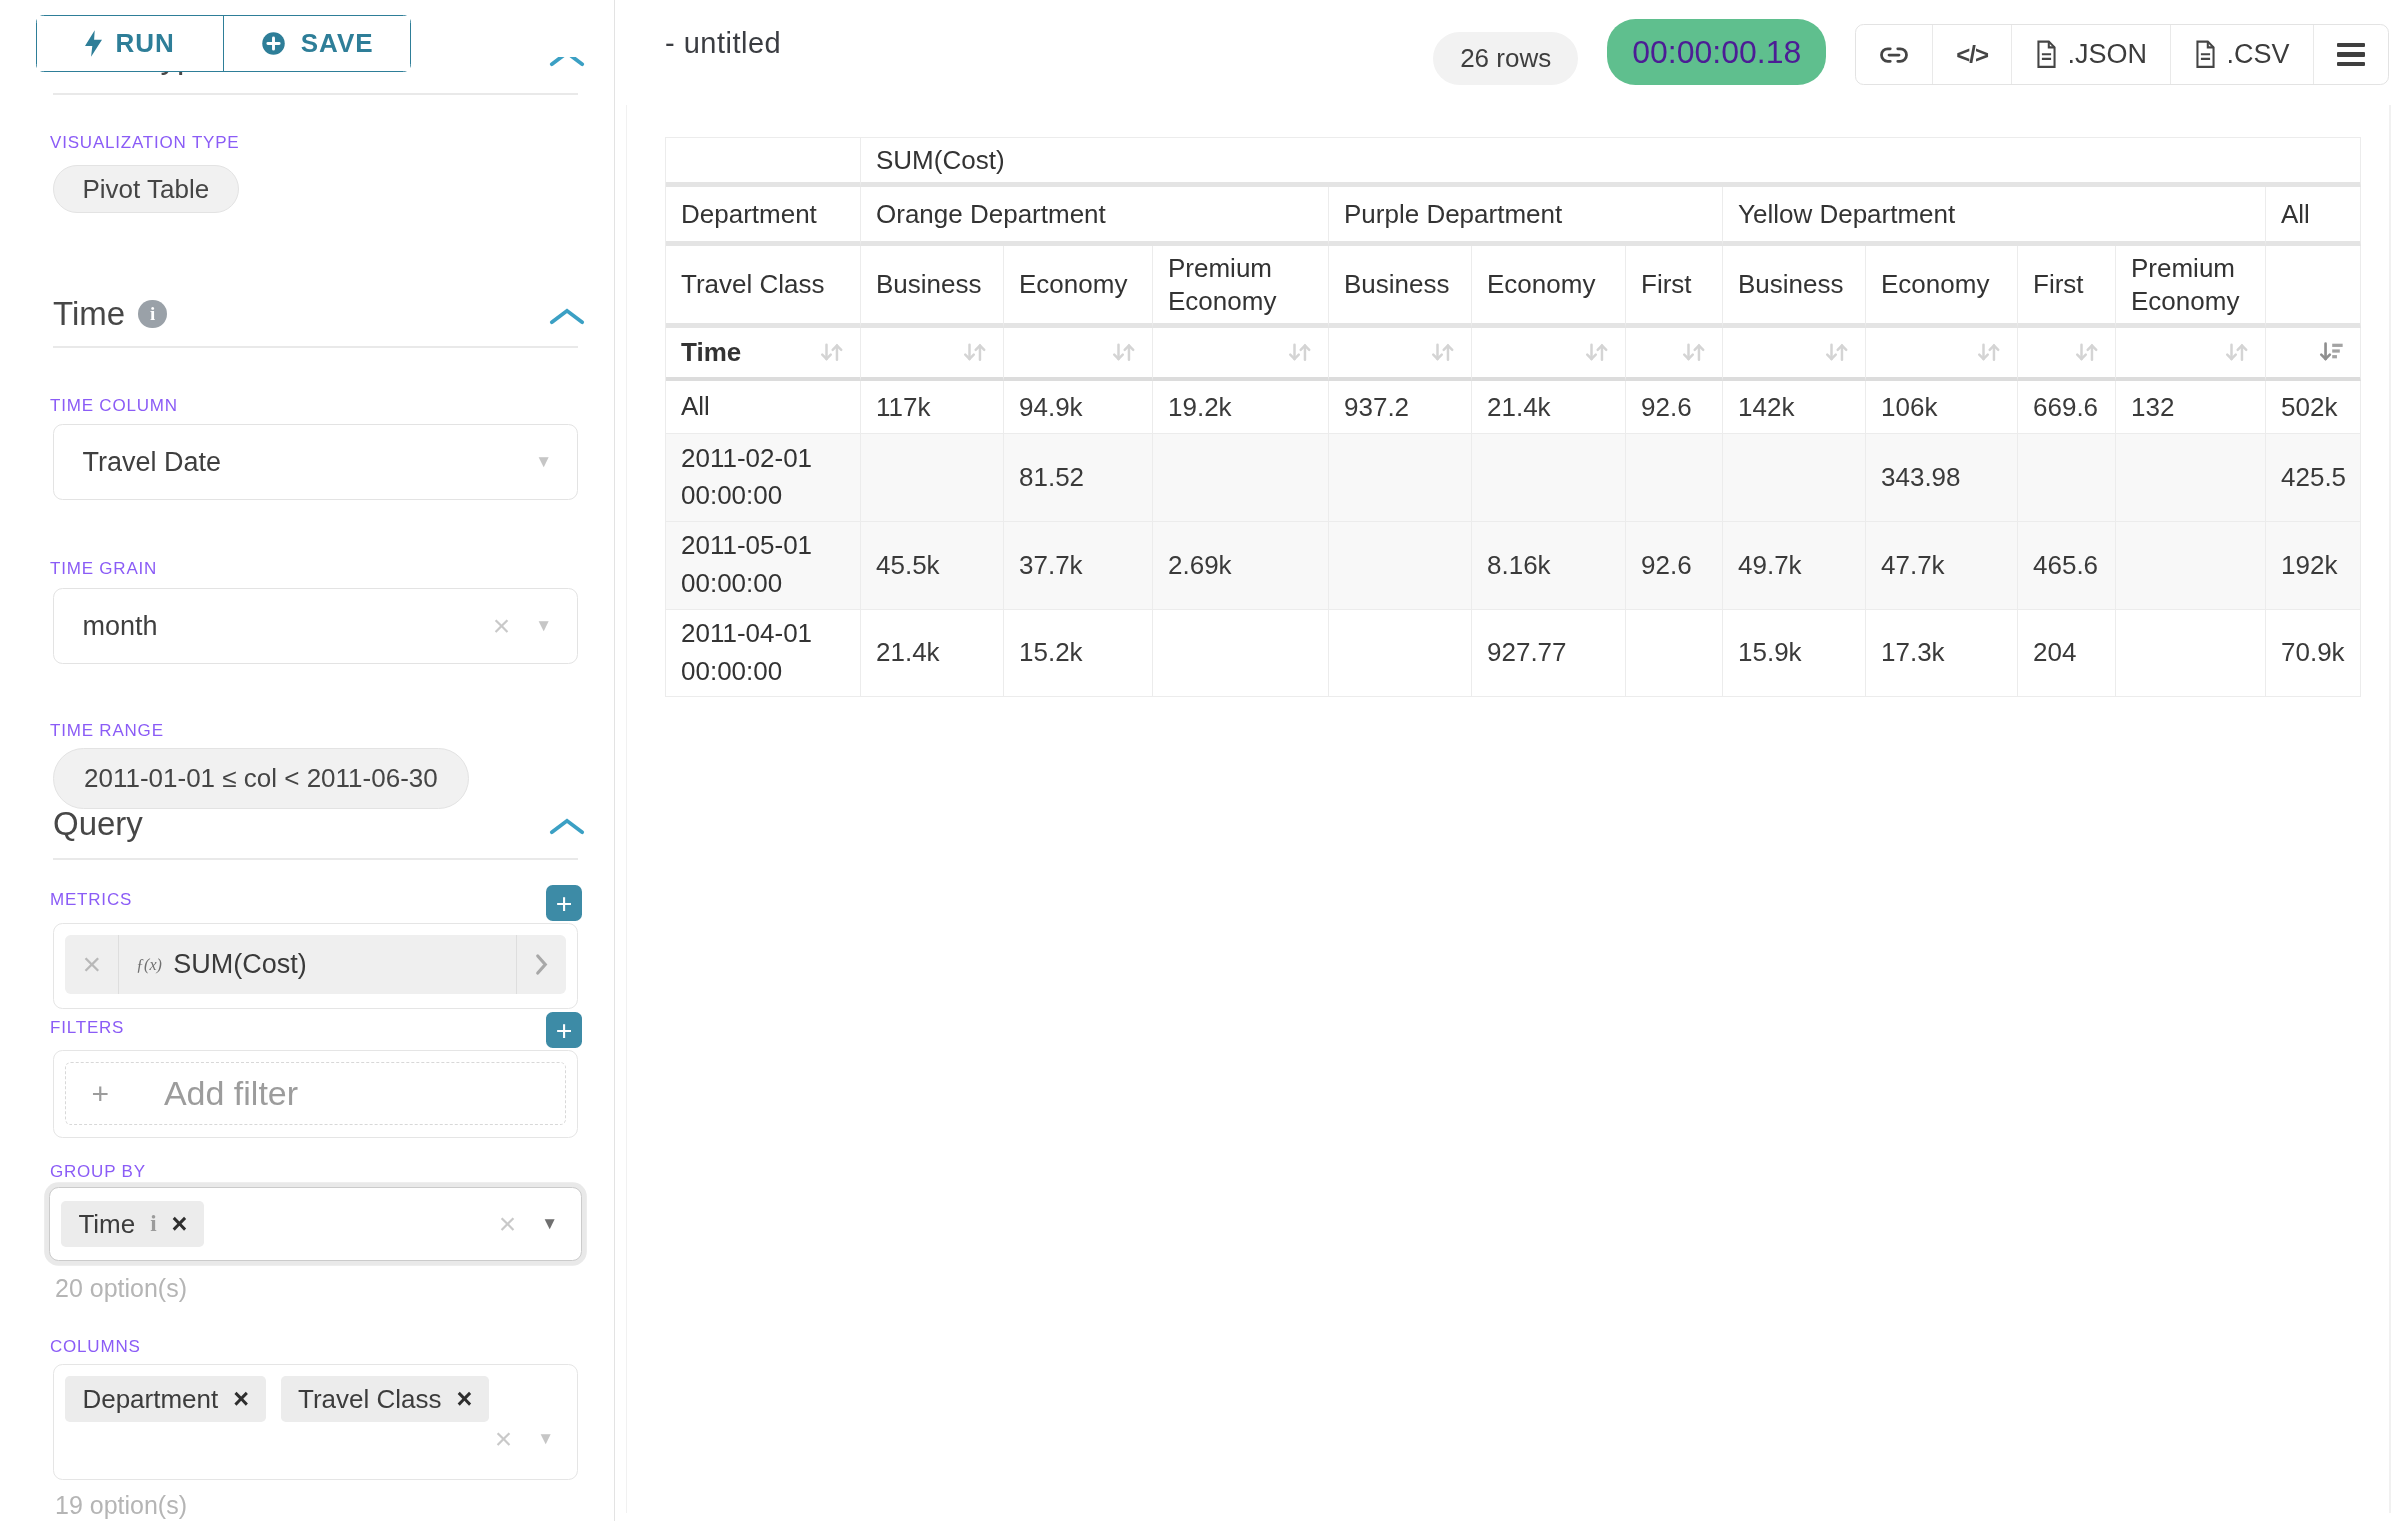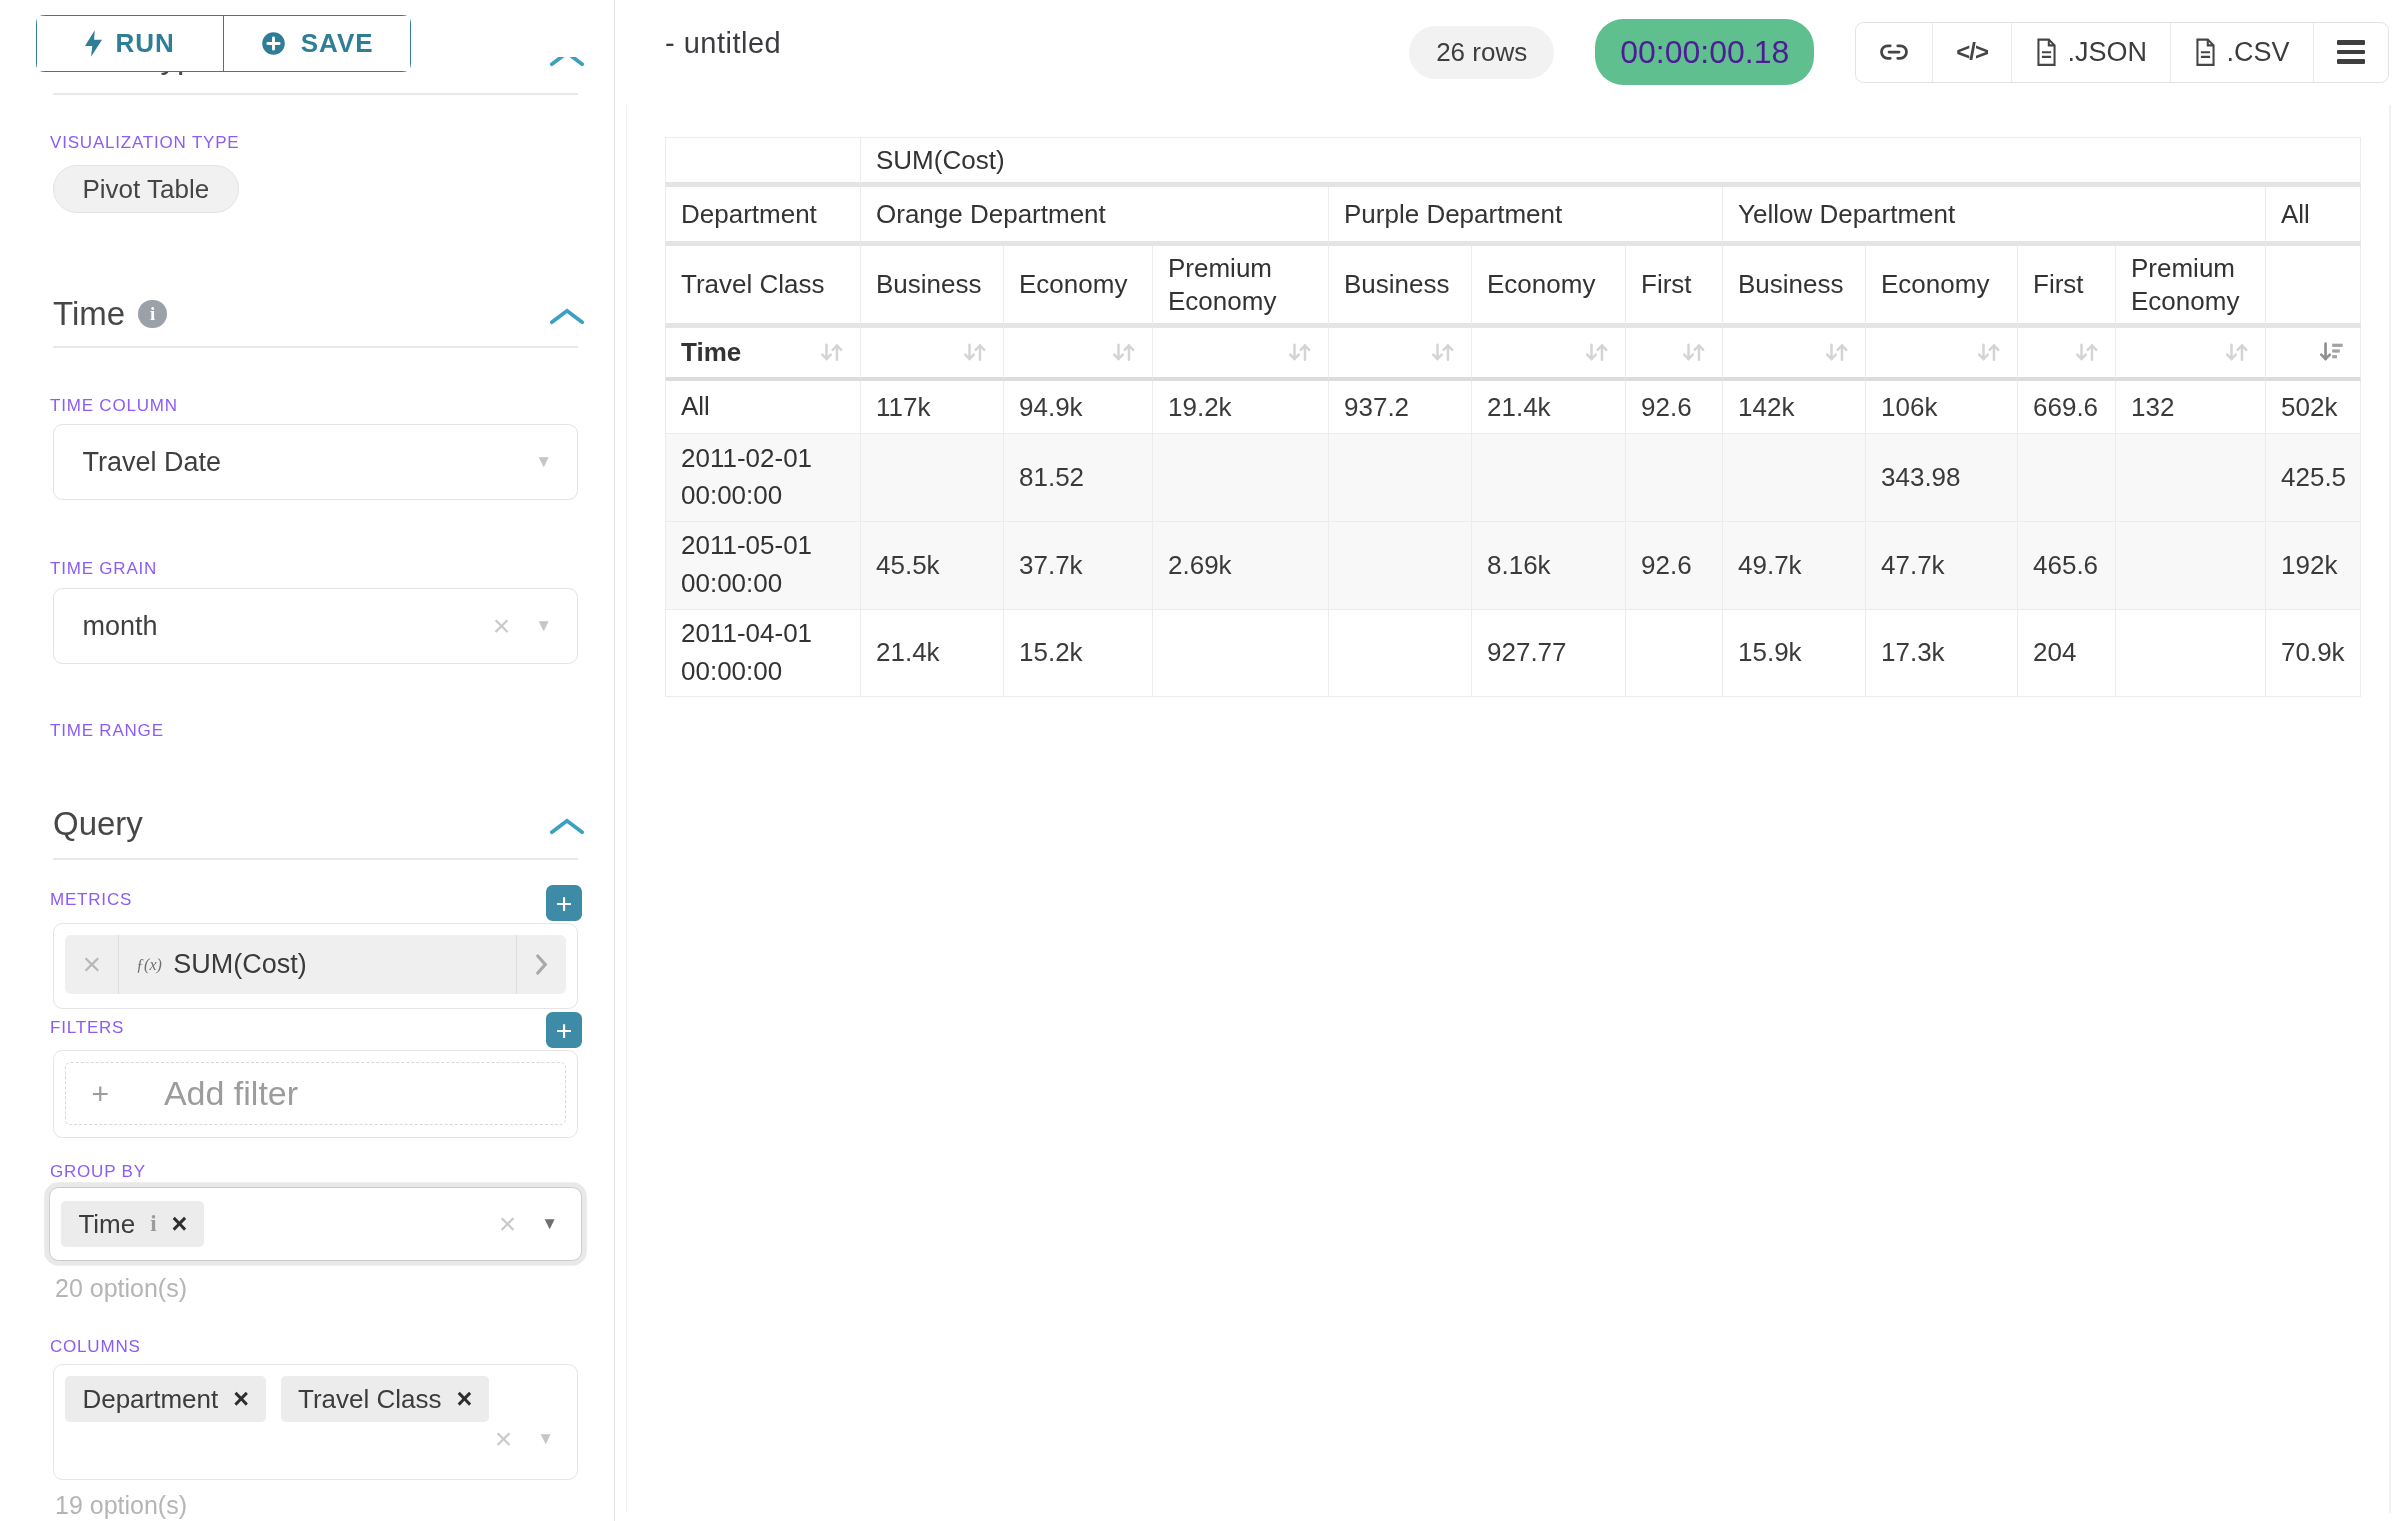--- a/index.html
+++ b/index.html
@@ -45,21 +45,21 @@
                 gap:19px;padding:0 25px;color:#9c9c9c;}
   .tag{display:inline-flex;align-items:center;gap:15px;background:#ececec;border-radius:4.8px;height:46px;
        padding:0 17px;font-size:26px;color:#3c3c3c;}
   .tag .tag-x{font-size:27px;font-weight:700;color:#2e2e2e;line-height:1;}
   .tag .tag-i{font-family:"Liberation Serif",serif;font-weight:700;font-size:23px;color:#9b9b9b;}
   .opt-count{position:absolute;left:55px;font-size:25px;color:#b5b5b5;}
 
   
   .main{position:absolute;left:616px;top:0;width:1790px;height:1522px;background:#fff;}
   .chart-title{position:absolute;left:49px;top:27px;font-size:29px;color:#3b3d42;letter-spacing:0.5px;}
-  .result-bar{position:absolute;right:17px;top:19px;display:flex;align-items:center;gap:41px;}
+  .result-bar{position:absolute;right:17px;top:19px;display:flex;align-items:flex-end;gap:29px;}
   .rows-pill{height:53px;border-radius:28.5px;background:#f2f2f2;display:flex;align-items:center;
              padding:0 27px;font-size:26px;color:#3e3e3e;}
   .timer-pill{height:66px;border-radius:28.5px;background:#5fbf8e;display:flex;align-items:center;
               padding:0 25px;font-size:32px;color:#4c1d95;}
   .btn-group{height:59px;border:1.9px solid #e3e3e3;border-radius:8.6px;background:#fff;display:flex;
              align-items:stretch;overflow:hidden;}
   .grp-btn{display:flex;align-items:center;justify-content:center;gap:9.5px;padding:0 23px;
            font-size:27px;color:#3c3c3c;}
   .grp-btn + .grp-btn{border-left:1.9px solid #e9e9e9;}
   .code-glyph{font-size:24px;font-weight:600;color:#454545;letter-spacing:-1px;}
@@ -143,20 +143,25 @@
 
     <div class="side-label" style="top:559px;">TIME GRAIN</div>
     <div class="select" style="top:588px;">
       <span>month</span>
       <span class="spacer"></span>
       <span class="clear-x">×</span>
       <span class="caret">▼</span>
     </div>
 
     <div class="side-label" style="top:721px;">TIME RANGE</div>
+    <div class="abs" style="top:748px;left:53px;">
+      <span class="pill" style="height:59px;border-radius:32px;padding:0 30px;">
+        <span>2011-01-01 ≤ col &lt; 2011-06-30</span>
+      </span>
+    </div>
 
     <div class="abs section-heading" style="top:805px;left:53px;">
       <span>Query</span>
     </div>
     <svg class="abs" style="top:816px;left:548px;" width="38" height="21" viewBox="0 0 40 20">
       <polyline points="4,16 20,4 36,16" fill="none" stroke="#3ba0c4" stroke-width="4" stroke-linecap="round"></polyline>
       </svg>
     <div class="divider" style="top:858px;"></div>
 
     <div class="side-label" style="top:890px;">METRICS</div>

